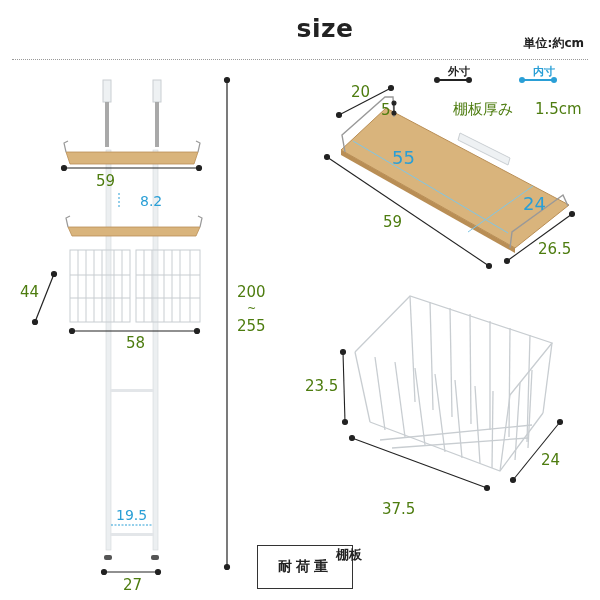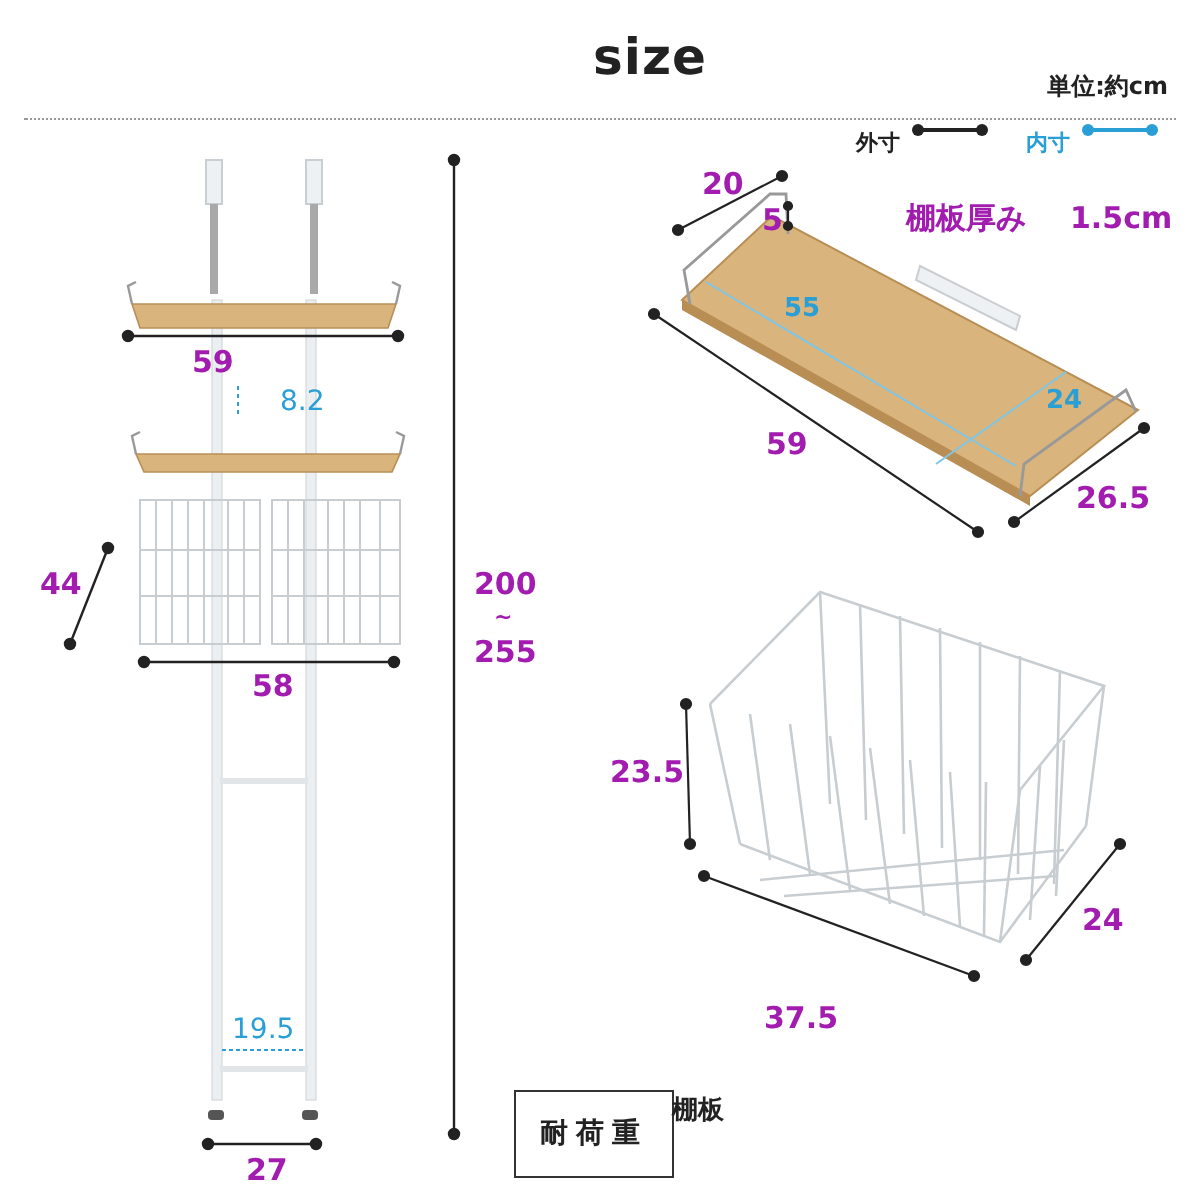--- a/index.html
+++ b/index.html
@@ -2,29 +2,29 @@
 <html><head>
 <meta charset="utf-8">
 <style>
   html, body { margin:0; padding:0; background:#fff; }
   body { width:600px; height:600px; position:relative; overflow:hidden;
          font-family:"DejaVu Sans","Liberation Sans",sans-serif; color:#222; }
   .abs { position:absolute; }
   .title { left:0; width:600px; top:14px; text-align:center; font-size:25px; font-weight:bold; letter-spacing:0.5px;padding-left:25px; }
   .unit { right:16px; top:35px; font-size:12px; font-weight:bold; }
   .divider { left:12px; right:12px; top:59px; border-top:1.5px dotted #999; }
-  .legend { top:64px; font-size:11px; font-weight:bold; display:flex; align-items:flex-start; }
+  .legend { top:64px; font-size:11px; font-weight:bold; display:flex; align-items:flex-end;flex-direction:column; }
   .legend .seg { display:inline-block; width:34px; height:1.5px; position:relative; margin-left:8px; }
   .legend .seg::before, .legend .seg::after { content:""; position:absolute; top:-2.5px; width:6px; height:6px; border-radius:50%; background:inherit; }
   .legend .seg::before { left:-2px; } .legend .seg::after { right:-2px; }
-  .dim { font-size:15px; color:#a21caf;font-weight:bold; }
-  .dim-blue { font-size:13px; color:#2a9fd6; font-weight:bold; }
+  .dim { font-size:15px; color:#4d7c0f; }
+  .dim-blue { font-size:18px; color:#2a9fd6; font-weight:normal; }
   .dim-blue-thin { font-size:14px; color:#2a9fd6; }
   svg { position:absolute; left:0; top:0; }
-  .load-box { left:257px; top:545px; width:80px; height:44px; border:1.5px solid #333; box-sizing:border-box;
+  .load-box { left:257px; top:545px; width:96px; height:44px; border:1.5px solid #333; box-sizing:border-box;
               display:flex; align-items:center; justify-content:center; font-size:14px; font-weight:bold; letter-spacing:4px; }
   .load-row { font-size:13px; font-weight:bold; display:flex; }
   .load-row .lbl { width:100px; text-align:right; margin-right:14px; }
 </style>
 </head>
 <body>
 
 <div class="abs title">size</div>
 <div class="abs unit">単位:約cm</div>
 <div class="abs divider"></div>

